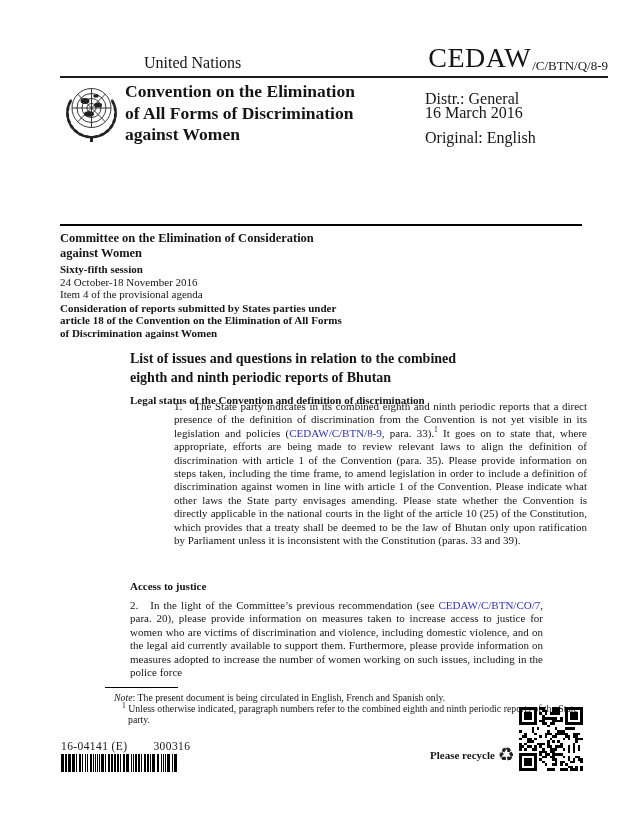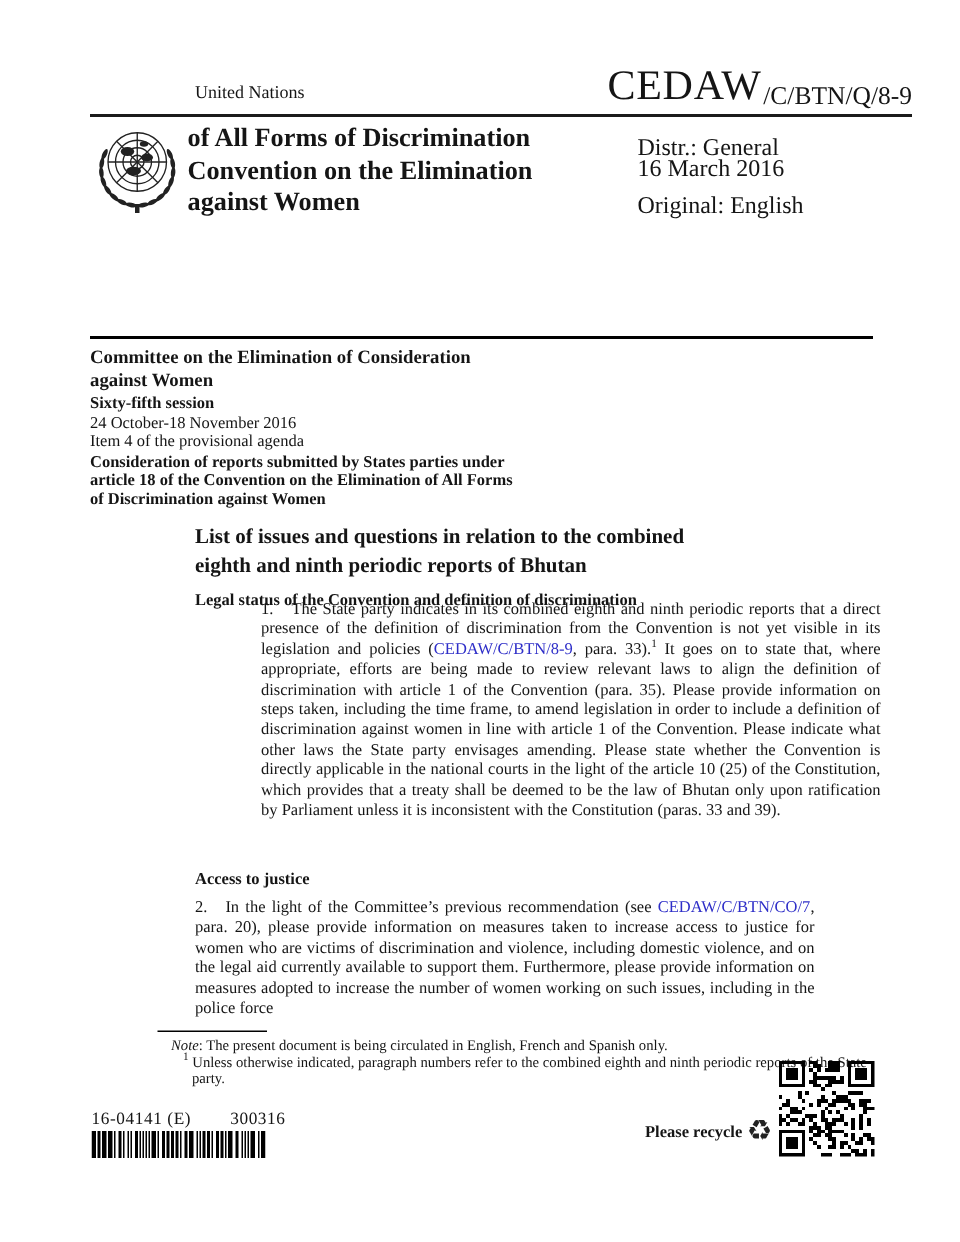--- a/index.html
+++ b/index.html
@@ -2,24 +2,24 @@
 <html style="--link-color: #2e2ec8;"><head>
 <meta charset="utf-8">
 <style>
   html,body { margin:0; padding:0; background:#ffffff; }
   .page {
     position:relative; width:640px; height:828px; background:#fff;
     font-family:"Liberation Serif","DejaVu Serif",serif; color:#151515;
     overflow:hidden;
   }
   
-  #org-name { position:absolute; left:130px; top:54px; font-size:12px; }
+  #org-name { position:absolute; left:144px; top:54px; font-size:16px; }
   #doc-symbol { position:absolute; right:32px; top:42px; display:flex; align-items:flex-end; }
   #symbol-main { font-size:28px; letter-spacing:0.5px; }
-  #symbol-suffix { font-size:17px; margin-left:1px; }
+  #symbol-suffix { font-size:13px; margin-left:1px; }
   #header-rule { position:absolute; left:60px; top:76px; width:548px; height:2px; background:#1b1b1b; }
   
   #un-emblem { position:absolute; left:65px; top:84px; width:53px; height:79px; }
   #doc-title { position:absolute; left:125px; top:81px; width:300px;
                font-size:17.5px; font-weight:bold; line-height:21.5px; }
   #distr-block { position:absolute; left:425px; top:92px; font-size:16px; line-height:13.5px; }
   #distr-block .orig { margin-top:12px; }
   
   #committee-block { position:absolute; left:60px; top:224px; width:522px;
                      border-top:2px solid #000; padding-top:5px; }
@@ -102,22 +102,22 @@
         <ellipse cx="41.92690263247694" cy="47.38506663485548" rx="3.8" ry="1.5" transform="rotate(-40 41.92690263247694 47.38506663485548)"></ellipse>
         <ellipse cx="46.1596490629358" cy="42.76583447242511" rx="3.8" ry="1.5" transform="rotate(-55 46.1596490629358 42.76583447242511)"></ellipse>
         <ellipse cx="49.0526228988618" cy="37.20848343981605" rx="3.8" ry="1.5" transform="rotate(-70 49.0526228988618 37.20848343981605)"></ellipse>
         <ellipse cx="50.408672754201895" cy="31.091737825943795" rx="3.8" ry="1.5" transform="rotate(-85 50.408672754201895 31.091737825943795)"></ellipse>
         <ellipse cx="50.13538607229299" cy="24.83244373599367" rx="3.8" ry="1.5" transform="rotate(-100 50.13538607229299 24.83244373599367)"></ellipse>
         <ellipse cx="48.2513868888796" cy="18.857161718223217" rx="3.8" ry="1.5" transform="rotate(-114.99999999999999 48.2513868888796 18.857161718223217)"></ellipse>
       </g>
   </svg>
 
   <div id="doc-title">
+    <div>Convention on the Elimination</div>
     <div>of All Forms of Discrimination</div>
-    <div>Convention on the Elimination</div>
     <div>against Women</div>
   </div>
 
   <div id="distr-block">
     <div>Distr.: General</div>
     <div>16 March 2016</div>
     <div class="orig">Original: English</div>
   </div>
 
   <div id="committee-block">

